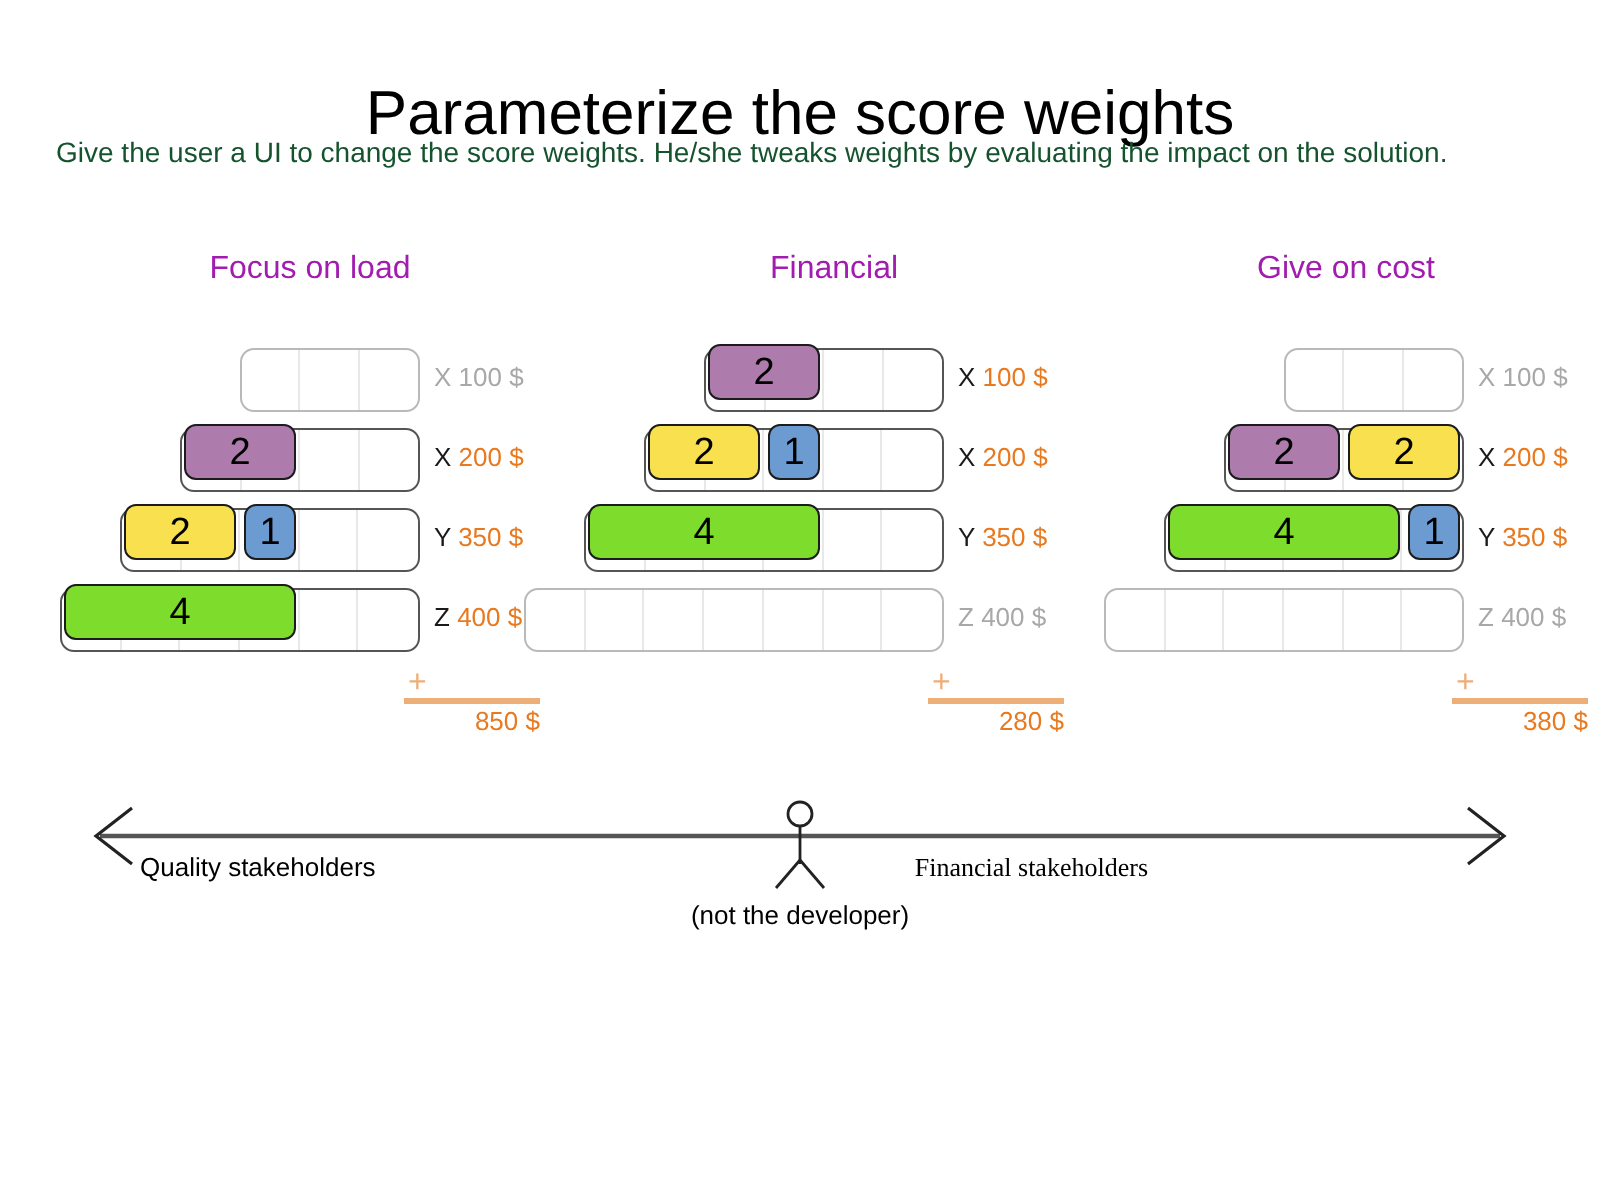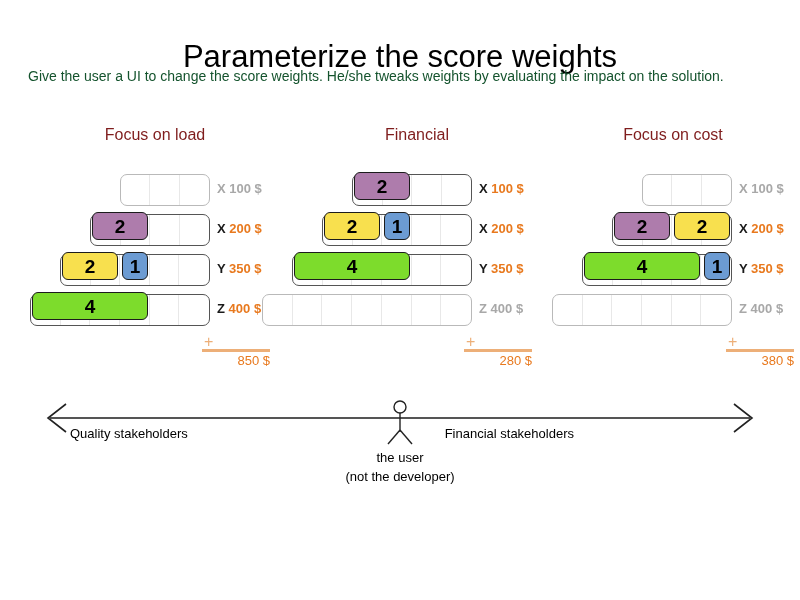--- a/index.html
+++ b/index.html
@@ -43,30 +43,29 @@
   .column {
     position: absolute;
     top: 126px;
   }
   .col-title {
     position: absolute;
     top: 0;
     width: 100%;
     text-align: center;
     font-size: 16px;
-    color: #7f1d1d;
+    color: #a21caf;
     white-space: nowrap;
   }
 
   .rows {
     position: absolute;
     top: 44px;
     left: 0;
     width: 100%;
-    font-weight: bold;
   }
 
   .row {
     position: relative;
     height: 40px;
   }
 
   
   .track {
     position: absolute;
@@ -157,21 +156,21 @@
     height: 120px;
   }
   #axis-svg { position: absolute; left: 0; top: 0; }
   .axis-label {
     position: absolute;
     font-size: 13px;
     color: #000;
     white-space: nowrap;
   }
   #label-left  { left: 70px;  top: 30px; }
-  #label-right { right: 70px; top: 30px; }
+  #label-right { right: 70px; top: 30px; font-family: Liberation Serif, serif; }
   #user-caption {
     position: absolute;
     left: 0; top: 52px;
     width: 800px;
     text-align: center;
     font-size: 13px;
     line-height: 19px;
     color: #000;
   }
 </style>
@@ -274,21 +273,21 @@
             <div class="cell"></div>
             <div class="cell"></div>
             <div class="cell"></div>
             <div class="cell"></div>
           </div>
           <div class="label inactive" style="left: 193px;"><span class="lk">Z</span> <span class="lv">400 $</span></div>
         </div>
       </div>
     </div>
     <div class="column" style="left: 546px; width: 254px;">
-      <div class="col-title">Focus on cost</div>
+      <div class="col-title">Give on cost</div>
       <div class="rows">
         <div class="row">
           <div class="track inactive" style="left: 96px; width: 90px;">
             <div class="cell"></div>
             <div class="cell"></div>
             <div class="cell"></div>
           </div>
           <div class="label inactive" style="left: 193px;"><span class="lk">X</span> <span class="lv">100 $</span></div>
         </div>
         <div class="row">
@@ -336,21 +335,20 @@
     <polyline points="734,8 752,22 734,36" fill="none" stroke="#222" stroke-width="1.6"></polyline>
 
     <circle cx="400" cy="11" r="6" fill="#fff" stroke="#222" stroke-width="1.4"></circle>
     <line x1="400" y1="17" x2="400" y2="36" stroke="#222" stroke-width="1.4"></line>
     <line x1="400" y1="34" x2="388" y2="48" stroke="#222" stroke-width="1.4"></line>
     <line x1="400" y1="34" x2="412" y2="48" stroke="#222" stroke-width="1.4"></line>
   </svg>
   <div class="axis-label" id="label-left">Quality stakeholders</div>
   <div class="axis-label" id="label-right">Financial stakeholders</div>
   <div id="user-caption">
-    <div>the user</div>
     <div>(not the developer)</div>
   </div>
 </div>
 
 <div class="total" style="left: 202px; top: 334px; position: absolute;">
     <div class="plus">+</div>
     <div class="rule"></div>
     <div class="sum">850 $</div>
   </div>
 <div class="total" style="left: 464px; top: 334px; position: absolute;">

